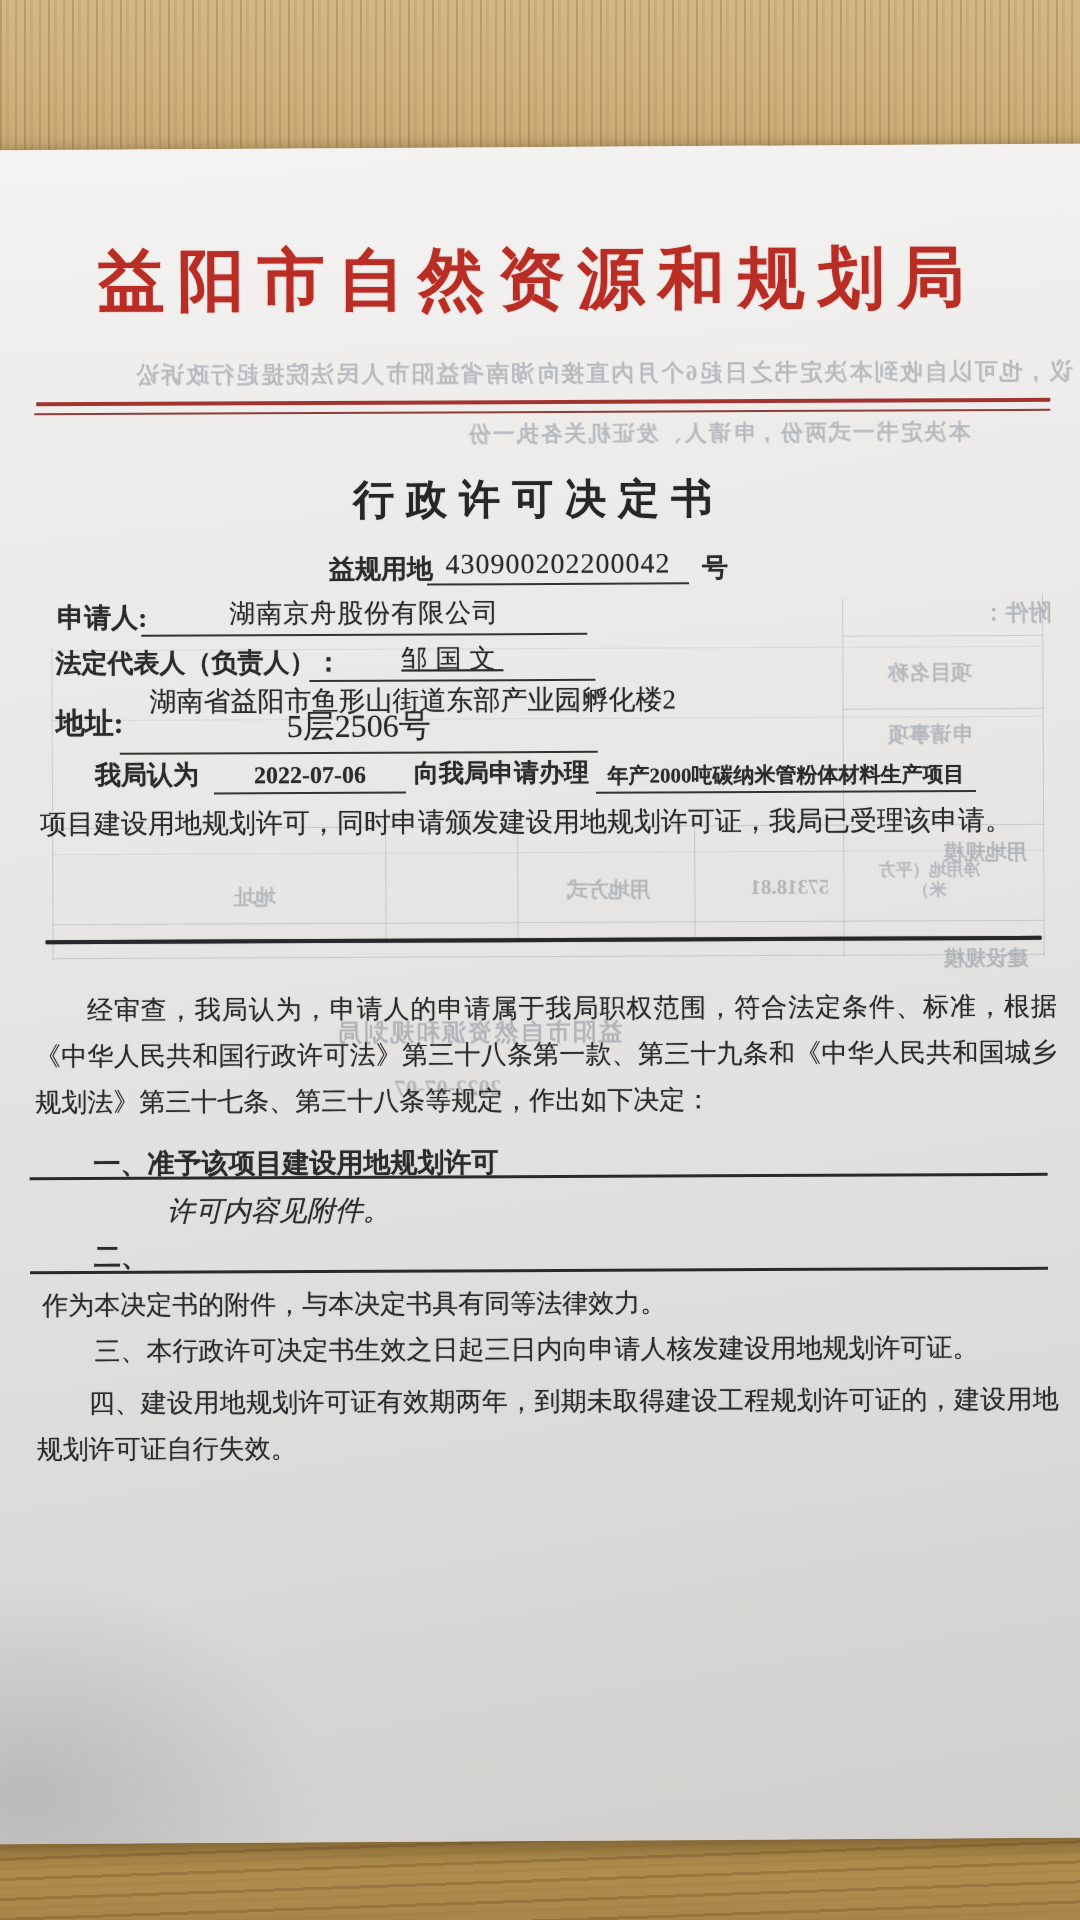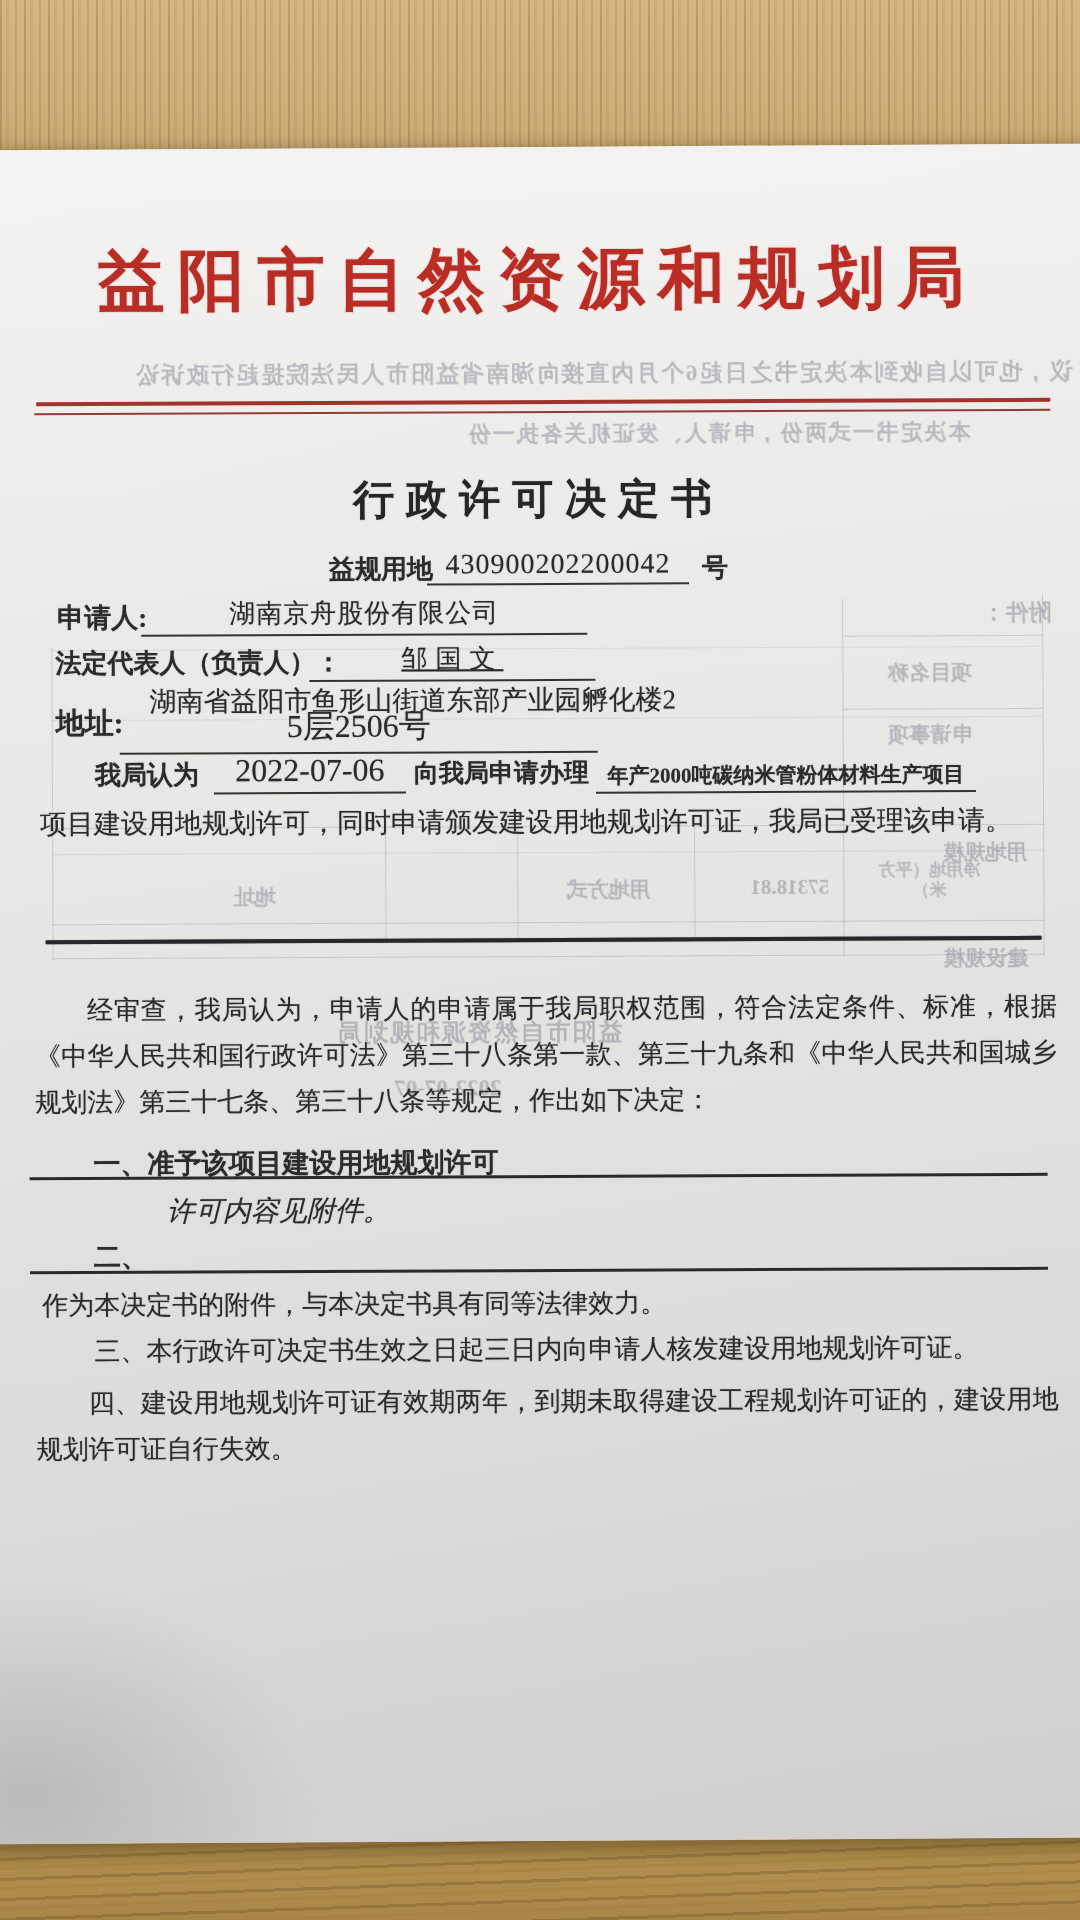--- a/index.html
+++ b/index.html
@@ -110,21 +110,21 @@
     </span>
 
     <span class="abs ink bold" style="left:56px;top:702px;font-size:29px;">地址:</span>
     <span class="abs ink" style="left:150px;top:682px;font-size:27px;white-space:nowrap;">湖南省益阳市鱼形山街道东部产业园孵化楼2</span>
     <span class="abs ublock" style="left:120px;top:712px;width:478px;height:36px;">
       <span class="ink" style="font-size:32px;">5层2506号</span>
     </span>
 
     <span class="abs ink" style="left:95px;top:756px;font-size:26px;font-weight:600;">我局认为</span>
     <span class="abs ublock" style="left:214px;top:751px;width:192px;height:37px;">
-      <span class="ink" style="font-size:32px;font-weight:400;">2022-07-06</span>
+      <span class="ink" style="font-size:24px;font-weight:700;">2022-07-06</span>
     </span>
     <span class="abs ink" style="left:414px;top:756px;font-size:25px;font-weight:600;font-family:Liberation Mono, monospace;">向我局申请办理</span>
     <span class="abs ublock" style="left:596px;top:746px;width:380px;height:44px;padding-bottom:2px;">
       <span class="ink" style="font-size:21px;font-weight:600;white-space:nowrap;">年产2000吨碳纳米管粉体材料生产项目</span>
     </span>
     <div class="abs ink" style="left:40px;top:804px;width:1020px;font-size:27px;white-space:nowrap;">项目建设用地规划许可，同时申请颁发建设用地规划许可证，我局已受理该申请。</div>
 
     <div class="abs thickrule" style="left:45px;top:938px;width:996px;"></div>
 
     <div class="abs ink para" style="left:34px;top:986px;width:1022px;font-size:26px;text-indent:2em;">经审查，我局认为，申请人的申请属于我局职权范围，符合法定条件、标准，根据《中华人民共和国行政许可法》第三十八条第一款、第三十九条和《中华人民共和国城乡规划法》第三十七条、第三十八条等规定，作出如下决定：</div>

